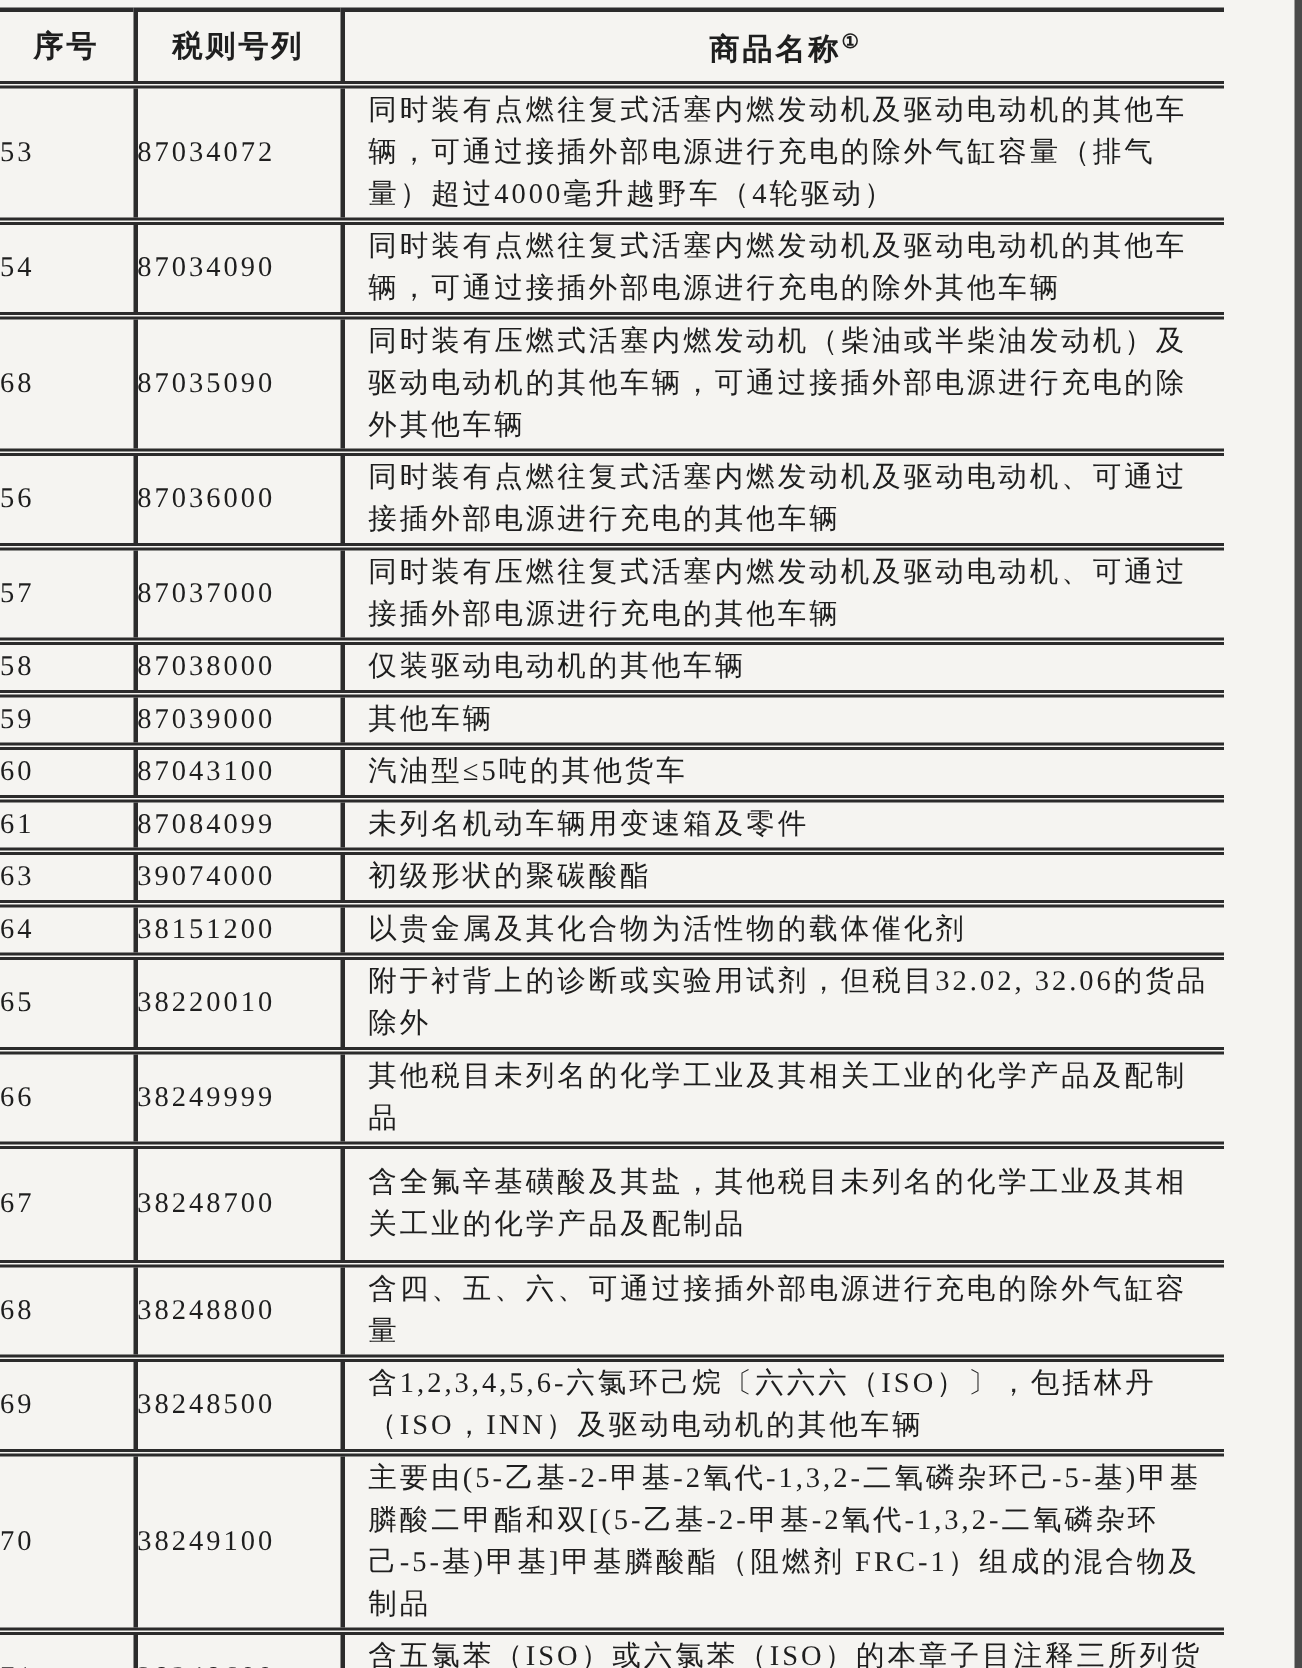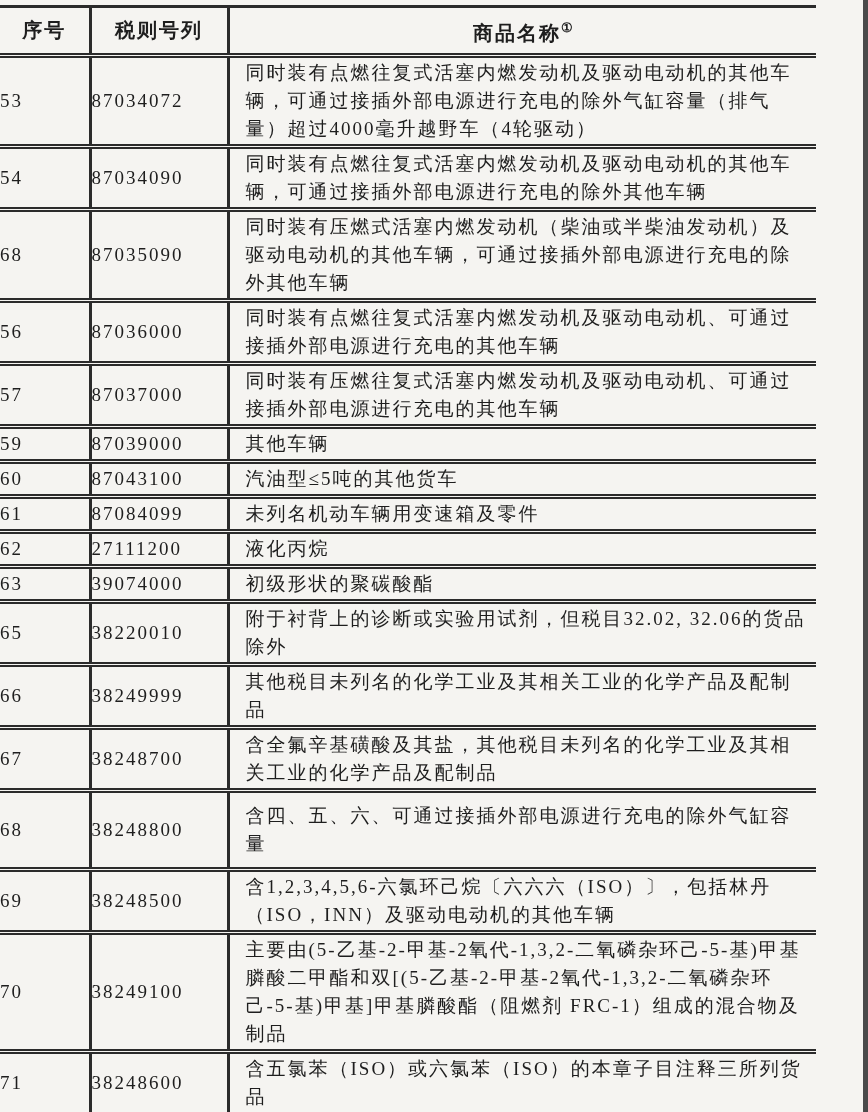--- a/index.html
+++ b/index.html
@@ -106,51 +106,56 @@
       <td class="code v-divider">87036000</td>
       <td class="name">同时装有点燃往复式活塞内燃发动机及驱动电动机、可通过接插外部电源进行充电的其他车辆</td>
     </tr>
 
     <tr>
       <td class="serial v-divider">57</td>
       <td class="code v-divider">87037000</td>
       <td class="name">同时装有压燃往复式活塞内燃发动机及驱动电动机、可通过接插外部电源进行充电的其他车辆</td>
     </tr>
 
+    <tr>
+      <td class="serial v-divider">58</td>
+      <td class="code v-divider">87038000</td>
+      <td class="name">仅装驱动电动机的其他车辆</td>
+    </tr>
 
     <tr>
       <td class="serial v-divider">59</td>
       <td class="code v-divider">87039000</td>
       <td class="name">其他车辆</td>
     </tr>
 
     <tr>
       <td class="serial v-divider">60</td>
       <td class="code v-divider">87043100</td>
       <td class="name">汽油型≤5吨的其他货车</td>
     </tr>
 
     <tr>
       <td class="serial v-divider">61</td>
       <td class="code v-divider">87084099</td>
       <td class="name">未列名机动车辆用变速箱及零件</td>
     </tr>
 
-    <tr>
-      <td class="serial v-divider">62</td>
-      <td class="code v-divider">27111200</td>
-      <td class="name">液化丙烷</td>
-    </tr>
 
     <tr>
       <td class="serial v-divider">63</td>
       <td class="code v-divider">39074000</td>
       <td class="name">初级形状的聚碳酸酯</td>
     </tr>
 
+    <tr>
+      <td class="serial v-divider">64</td>
+      <td class="code v-divider">38151200</td>
+      <td class="name">以贵金属及其化合物为活性物的载体催化剂</td>
+    </tr>
 
     <tr>
       <td class="serial v-divider">65</td>
       <td class="code v-divider">38220010</td>
       <td class="name">附于衬背上的诊断或实验用试剂，但税目32.02, 32.06的货品除外</td>
     </tr>
 
     <tr>
       <td class="serial v-divider">66</td>
       <td class="code v-divider">38249999</td>

